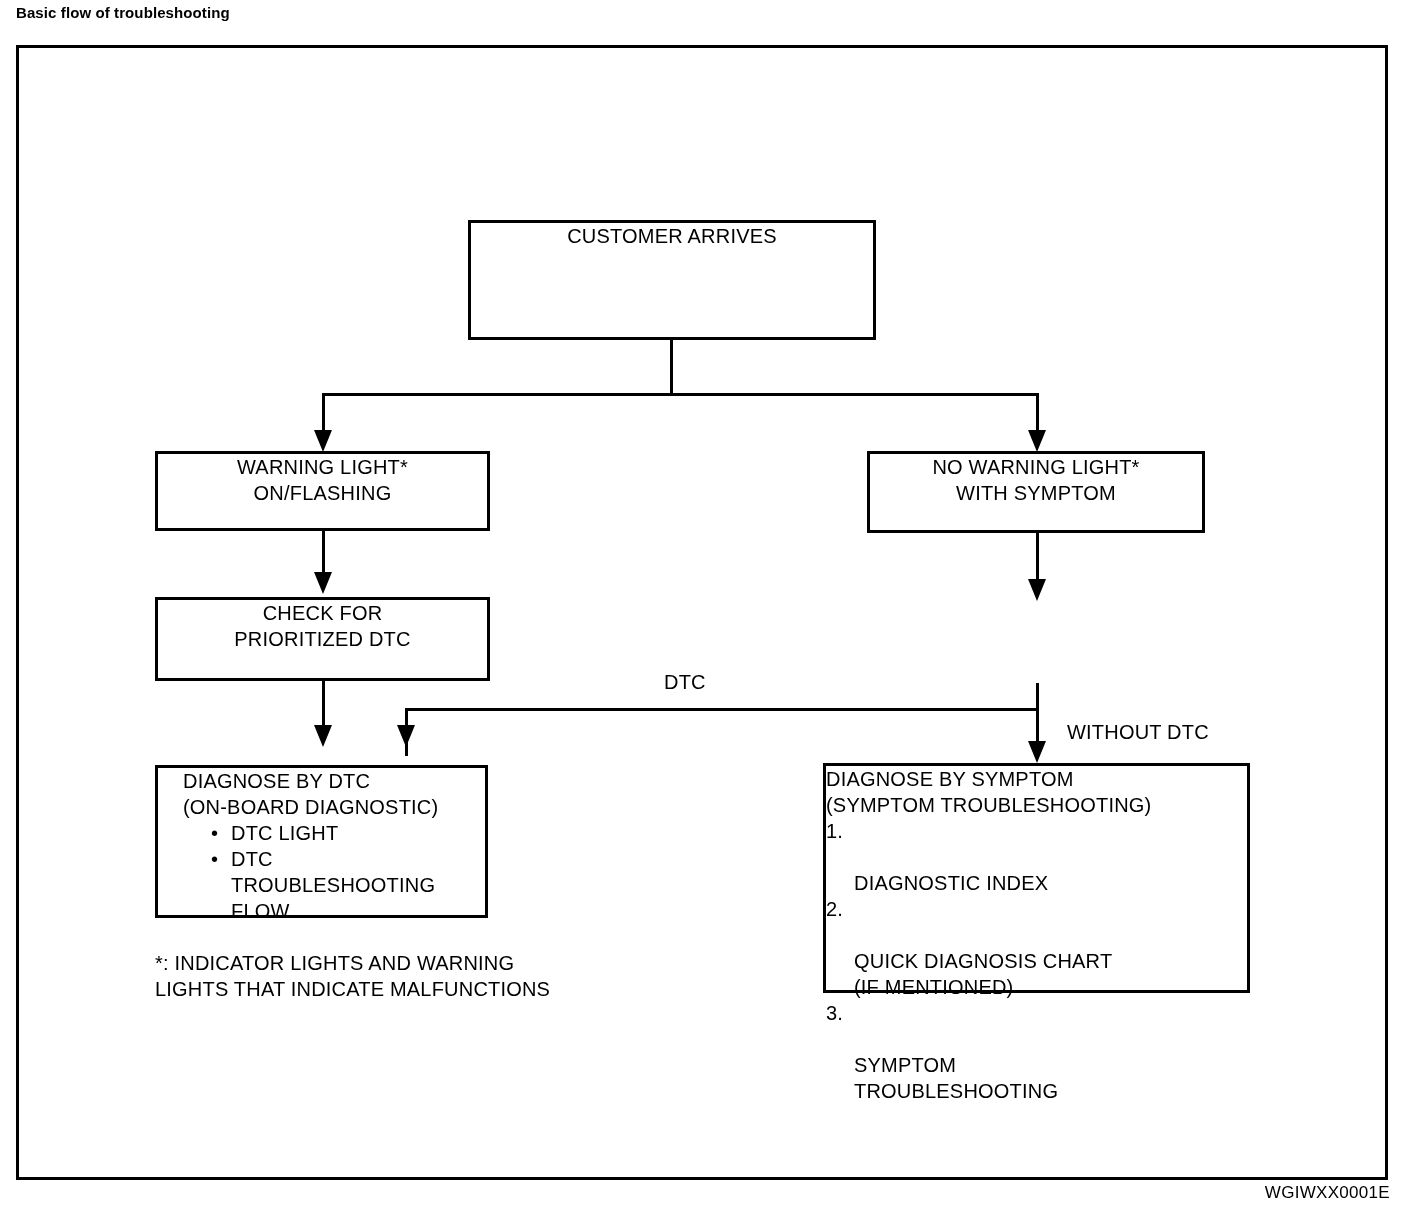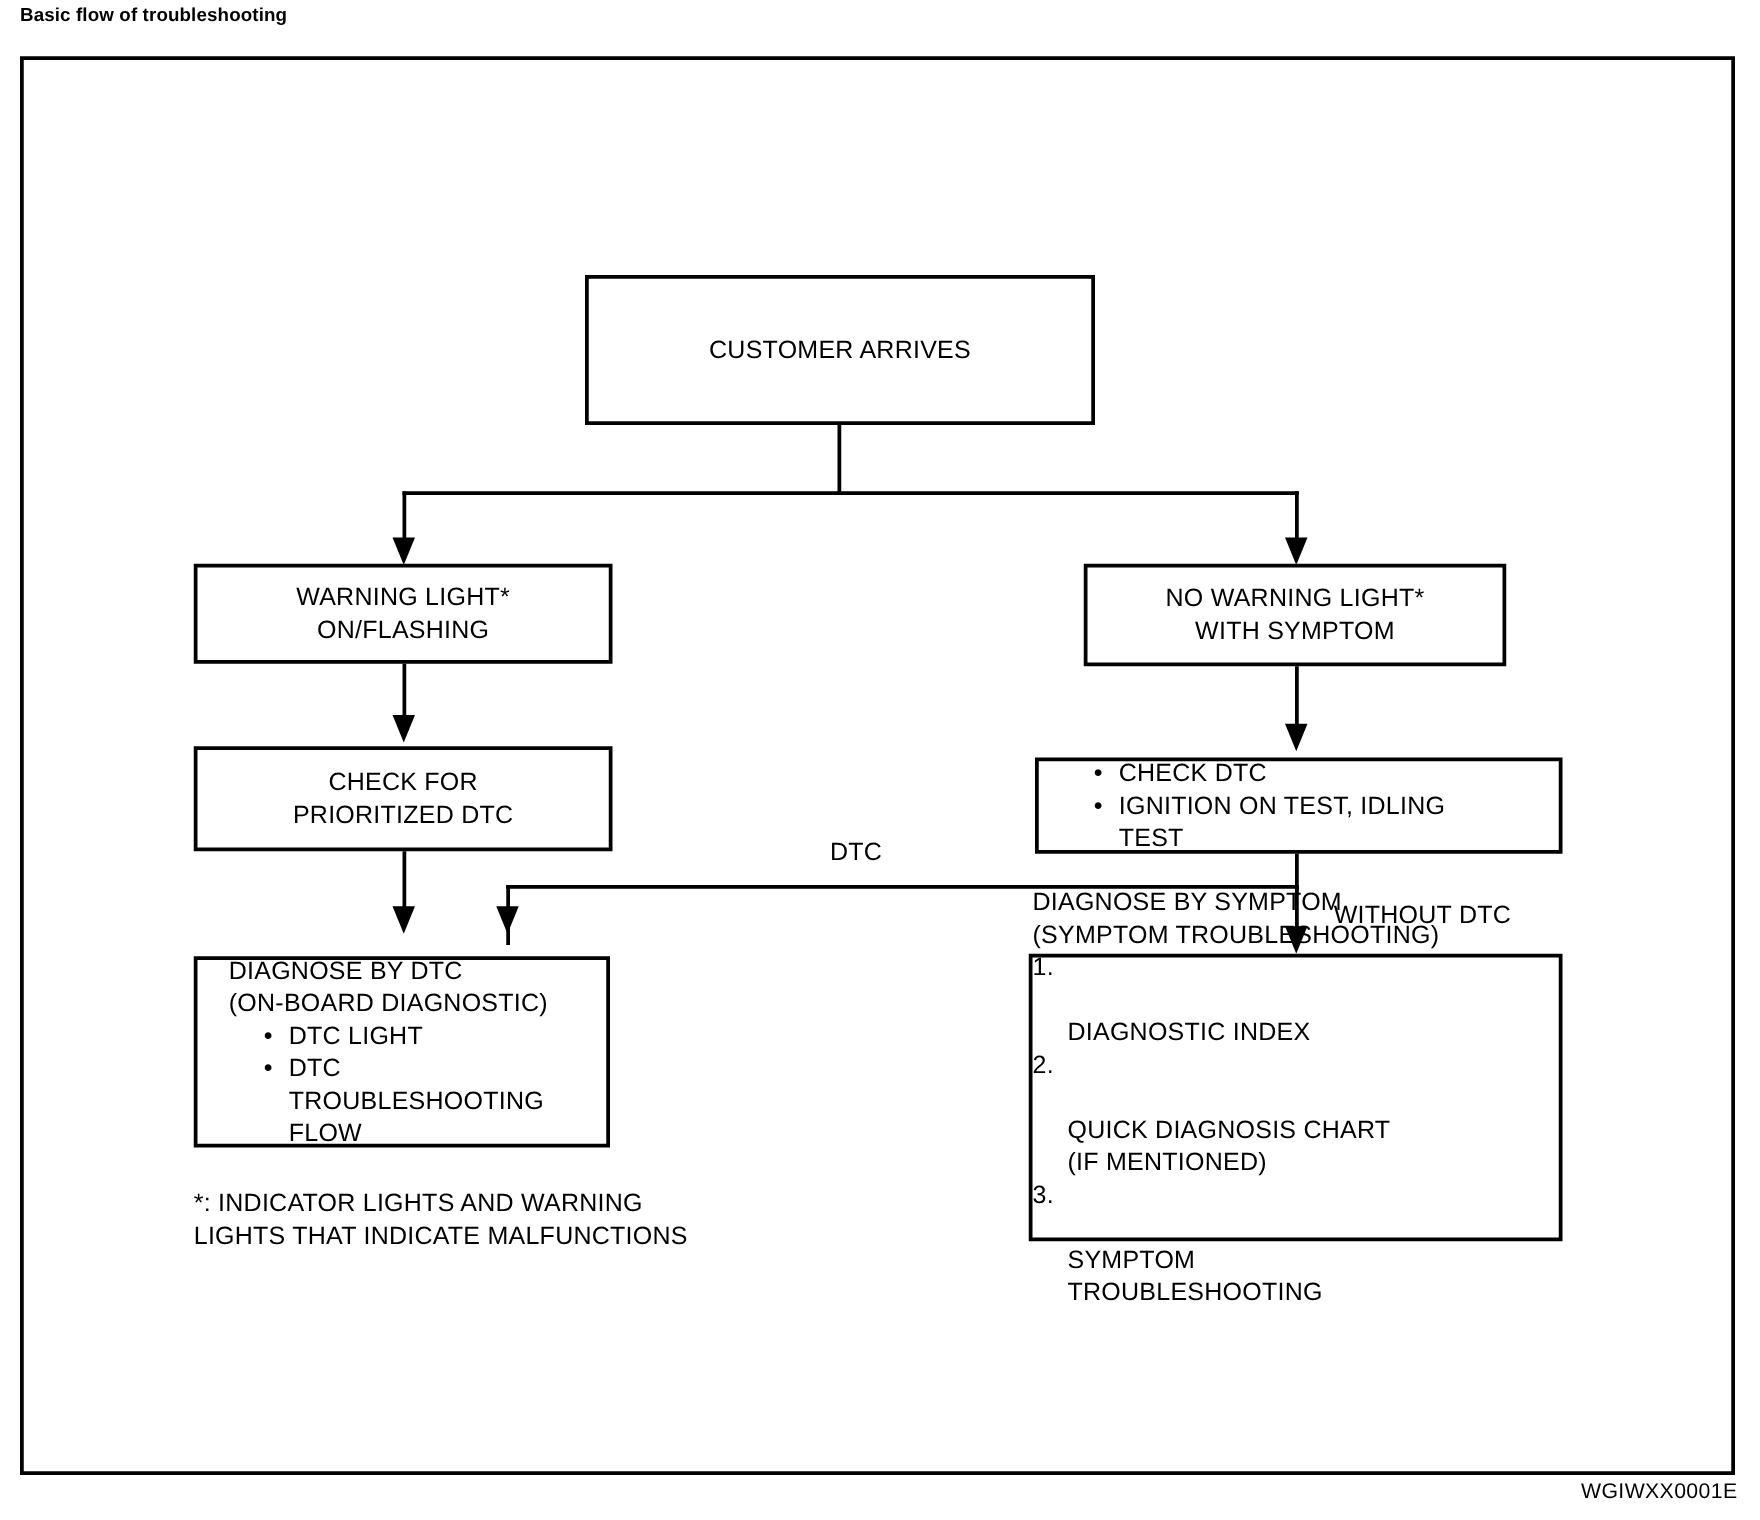--- a/index.html
+++ b/index.html
@@ -37,21 +37,20 @@
     box-sizing: border-box;
     background: #ffffff;
   }
   .node {
     position: absolute;
     border: 3px solid #000000;
     box-sizing: border-box;
     background: #ffffff;
     display: flex;
     flex-direction: column;
-    justify-content: center;
   }
   .node.center {
     align-items: center;
     text-align: center;
   }
   .node.left {
     align-items: flex-start;
     text-align: left;
   }
   .line {
@@ -173,27 +172,20 @@
     <div class="arrowhead" style="left:295px; top:524px;"></div>
 
     <div class="line vline" style="left:1017px; top:485px; height:50px;"></div>
     <div class="arrowhead" style="left:1009px; top:531px;"></div>
 
     <div class="node center" style="left:136px; top:549px; width:335px; height:84px;">
       <div class="nodeline">CHECK FOR</div>
       <div class="nodeline">PRIORITIZED DTC</div>
     </div>
 
-    <div class="node left" style="left:809px; top:558px; width:422px; height:77px; padding-left:38px;">
-      <ul class="bullets">
-        <li>CHECK DTC</li>
-        <li>IGNITION ON TEST, IDLING
-TEST</li>
-      </ul>
-    </div>
 
     <div class="line vline" style="left:303px; top:633px; height:48px;"></div>
     <div class="arrowhead" style="left:295px; top:677px;"></div>
 
     <div class="line vline" style="left:1017px; top:635px; height:30px;"></div>
 
     <div class="line hline" style="left:386px; top:660px; width:634px;"></div>
 
     <div class="line vline" style="left:386px; top:660px; height:48px;"></div>
     <div class="arrowhead" style="left:378px; top:677px;"></div>

